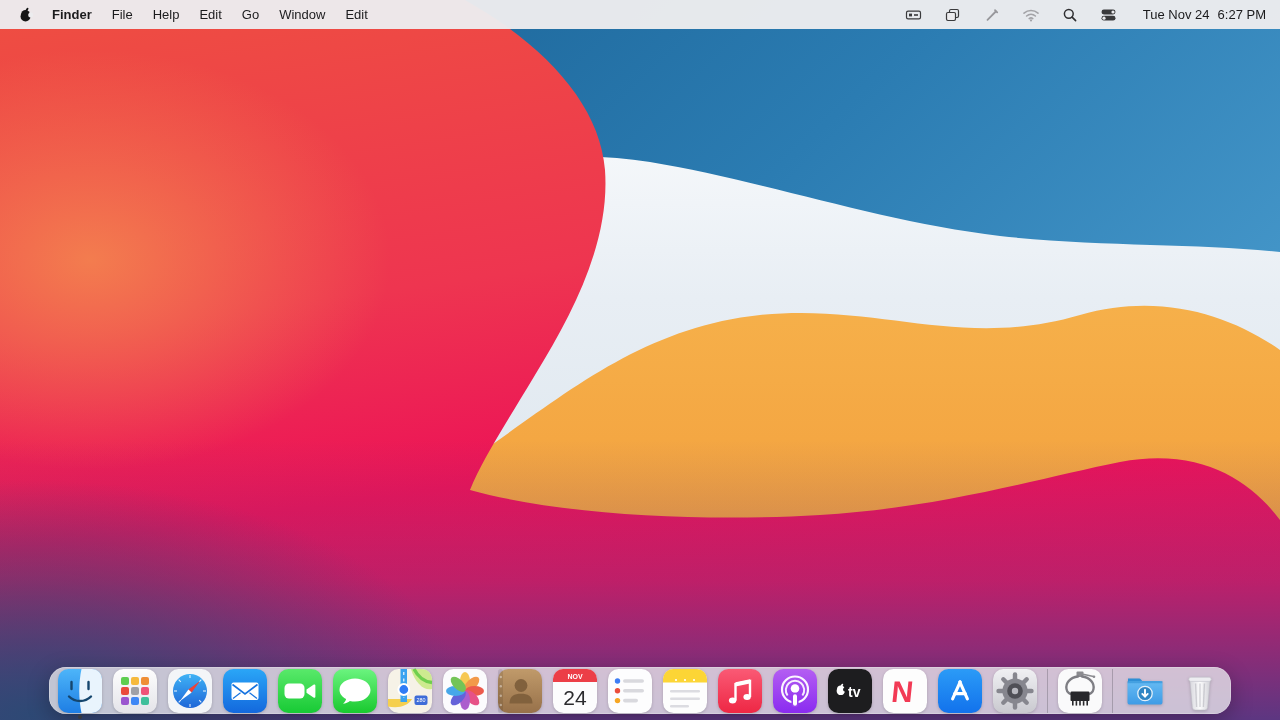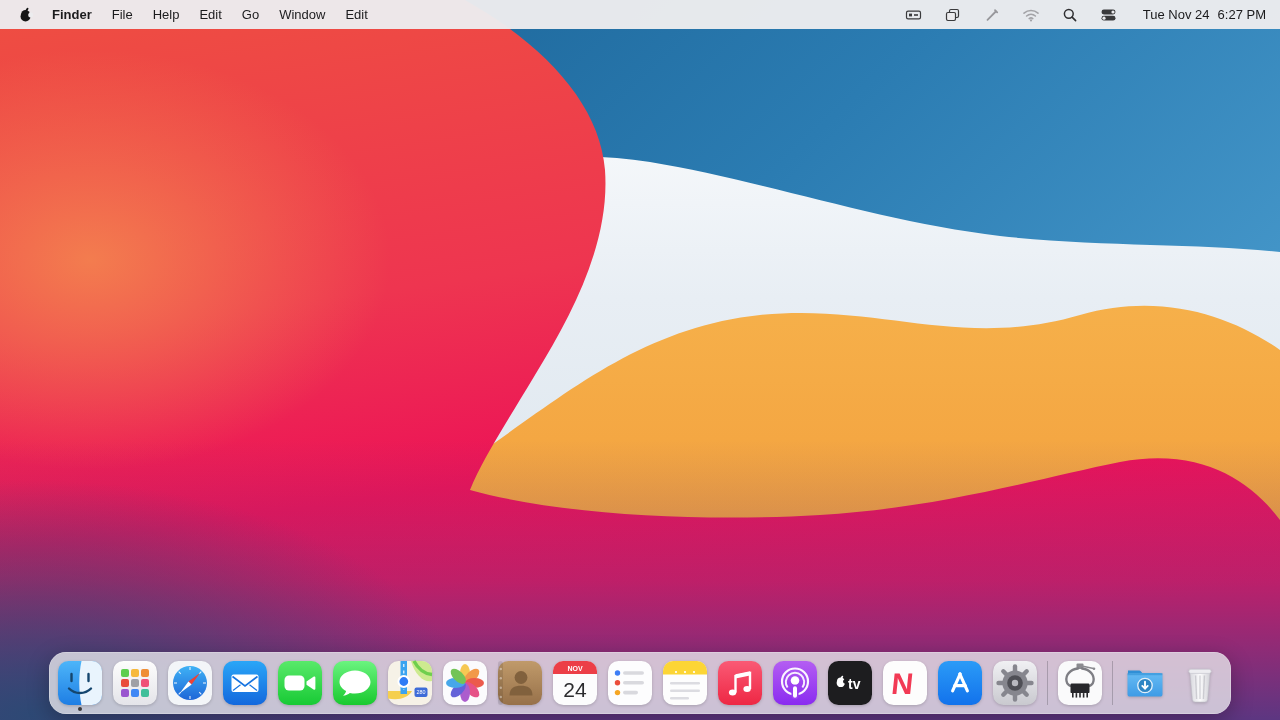--- a/index.html
+++ b/index.html
@@ -22,21 +22,21 @@
   .menus{display:flex;align-items:center;gap:20px;}
   .menus .mi{cursor:default;line-height:20px;}
   .menus .mi.active{font-weight:bold;}
   .statusarea{margin-left:auto;display:flex;align-items:center;gap:21px;}
   .statusarea .sic{display:flex;align-items:center;justify-content:center;width:18px;height:18px;}
   .clock{display:flex;gap:8px;margin-left:4px;white-space:nowrap;}
 
   
   .dock{
     position:absolute;bottom:6px;left:50%;transform:translateX(-50%);
-    height:62px;display:flex;align-items:center;gap:9px;
+    height:47px;display:flex;align-items:center;gap:9px;
     padding:0 8px;border-radius:17px;
     background:rgba(233,233,237,0.78);
     box-shadow:inset 0 0 0 0.5px rgba(255,255,255,0.45), 0 6px 22px rgba(0,0,0,0.28);
     z-index:20;
   }
   .app{position:relative;width:46px;height:46px;flex:0 0 auto;}
   .app svg{display:block;filter:drop-shadow(0 1px 1.5px rgba(0,0,0,0.18));}
   .dock-sep{width:1px;height:44px;background:rgba(60,60,67,0.28);flex:0 0 auto;}
   .running-dot{position:absolute;left:50%;bottom:-5px;transform:translateX(-50%);
     width:4px;height:4px;border-radius:50%;background:#39393b;}

